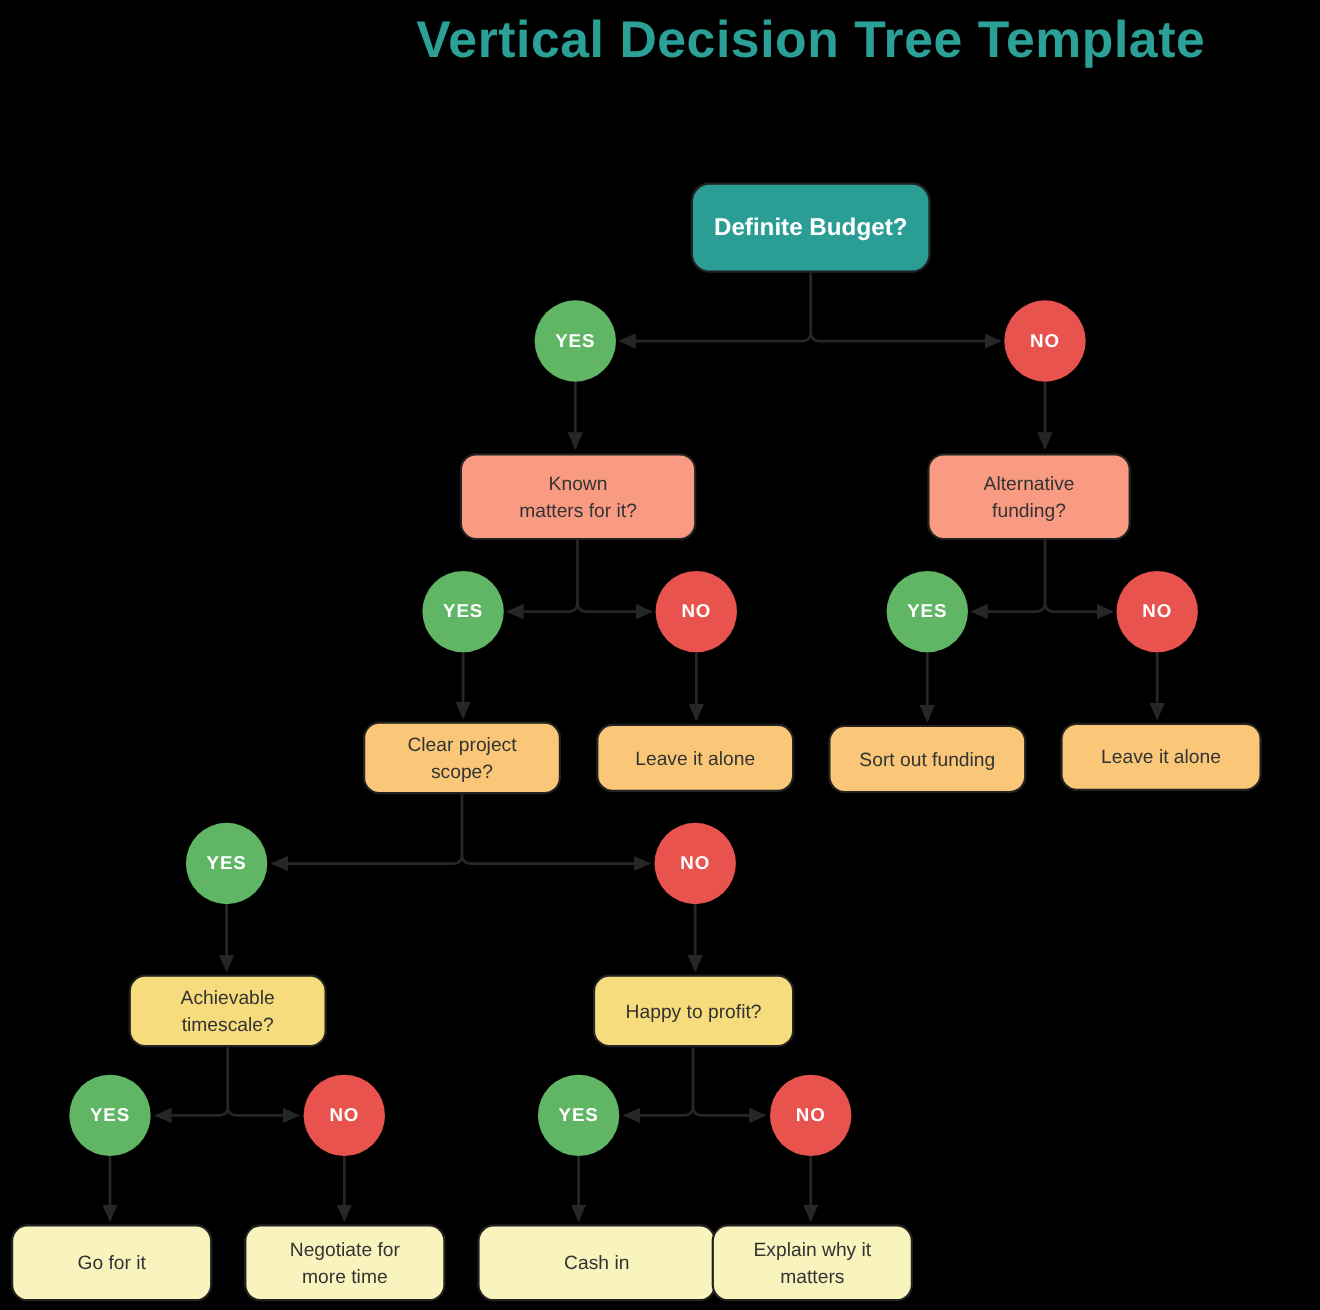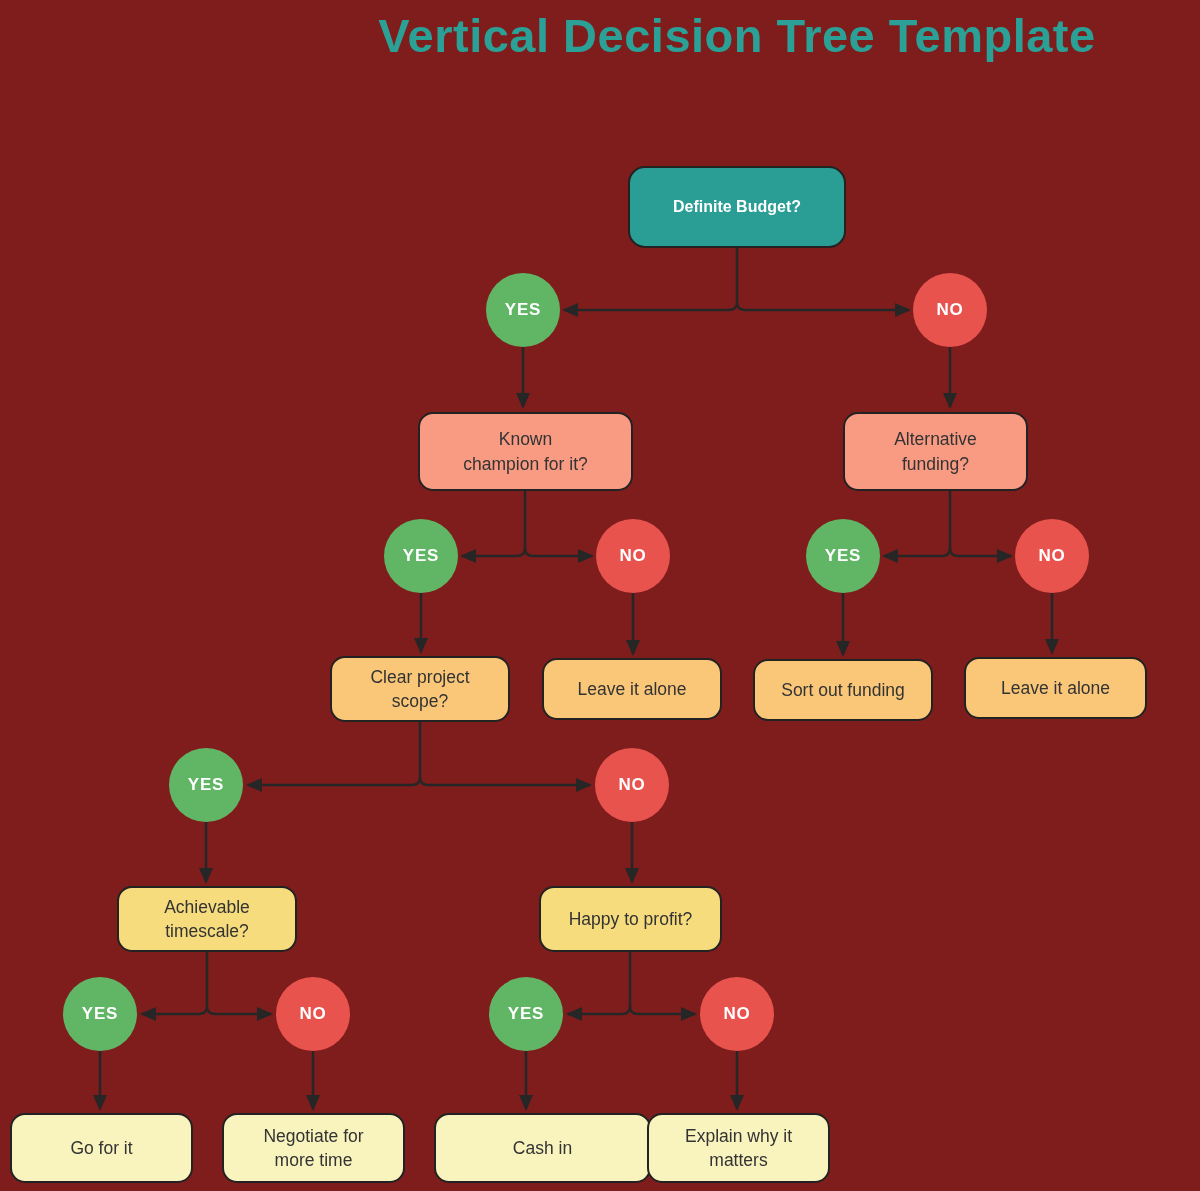--- a/index.html
+++ b/index.html
@@ -13,21 +13,21 @@
     --no-fill: #E8534E;
     --line: #262626;
   }
   * { margin:0; padding:0; box-sizing:border-box; }
   html,body { background:#ffffff; }
   body { font-family:"Liberation Sans", sans-serif; }
   .canvas {
     position:relative;
     width:1200px;
     height:1191px;
-    background:#7f1d1d;
+    background:#000000;
     overflow:hidden;
   }
   .title {
     position:absolute;
     left:274px; top:8px; width:926px;
     text-align:center;
     font-size:47px;
     font-weight:800;
     letter-spacing:0.5px;
     color:var(--title);
@@ -52,21 +52,21 @@
     font-size:17.5px;
     line-height:1.38;
     color:#333333;
     white-space:pre-line;
     padding:4px 8px;
   }
   .box.root {
     background:var(--root-fill);
     color:#ffffff;
     font-weight:bold;
-    font-size:16px;
+    font-size:22px;
     border-radius:17px;
   }
   .box.salmon { background:var(--level2-fill); }
   .box.orange { background:var(--level3-fill); }
   .box.yellow { background:var(--level4-fill); }
   .box.pale   { background:var(--leaf-fill); }
   .circle {
     position:absolute;
     width:74px; height:74px;
     border-radius:50%;
@@ -129,21 +129,21 @@
     <path d="M526,1051 V1109" marker-end="url(#arrow)"></path>
     <path d="M737,1051 V1109" marker-end="url(#arrow)"></path>
   </svg>
 
   <div class="box root" style="left:628px; top:166px; width:218px; height:82px;">Definite Budget?</div>
 
   <div class="circle yes" style="left:486px; top:273px;">YES</div>
   <div class="circle no" style="left:913px; top:273px;">NO</div>
 
   <div class="box salmon" style="left:418px; top:412px; width:215px; height:79px;">Known
-champion for it?</div>
+matters for it?</div>
   <div class="box salmon" style="left:843px; top:412px; width:185px; height:79px;">Alternative
 funding?</div>
 
   <div class="circle yes" style="left:384px; top:519px;">YES</div>
   <div class="circle no" style="left:596px; top:519px;">NO</div>
   <div class="circle yes" style="left:806px; top:519px;">YES</div>
   <div class="circle no" style="left:1015px; top:519px;">NO</div>
 
   <div class="box orange" style="left:330px; top:656px; width:180px; height:66px;">Clear project
 scope?</div>

